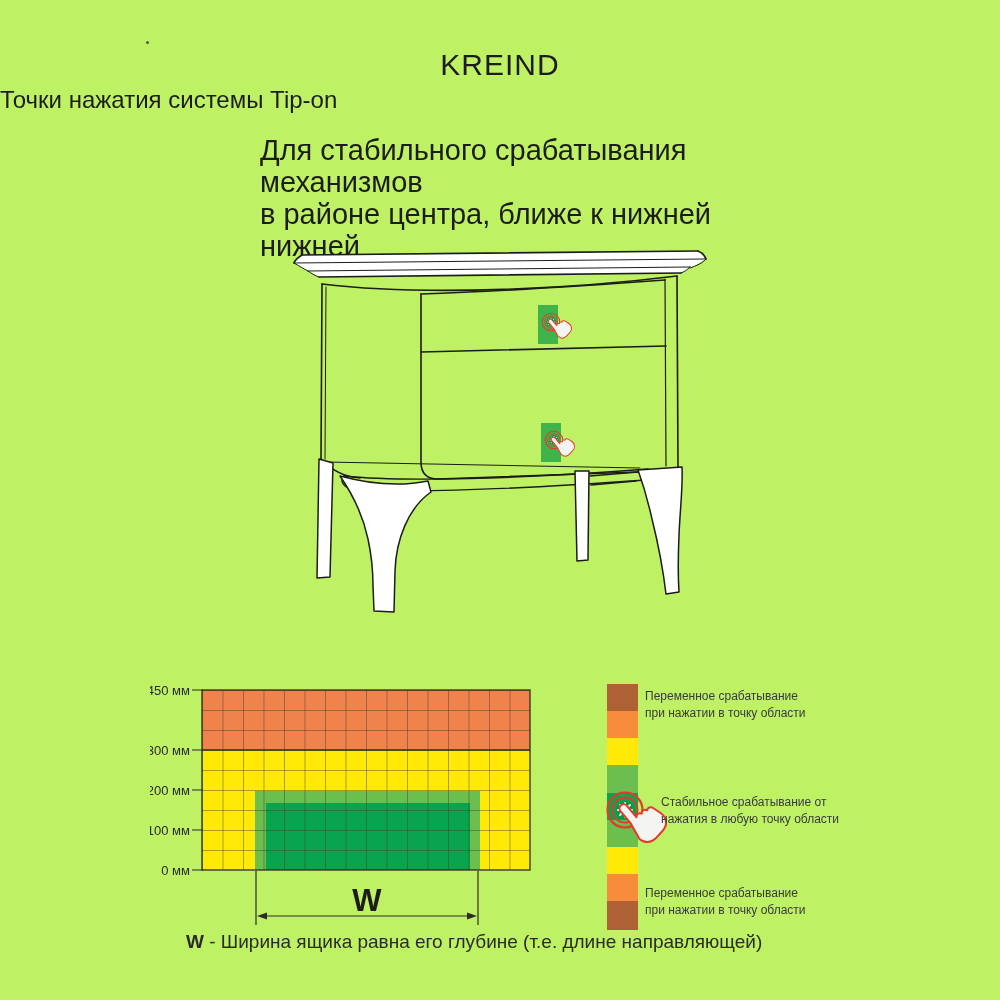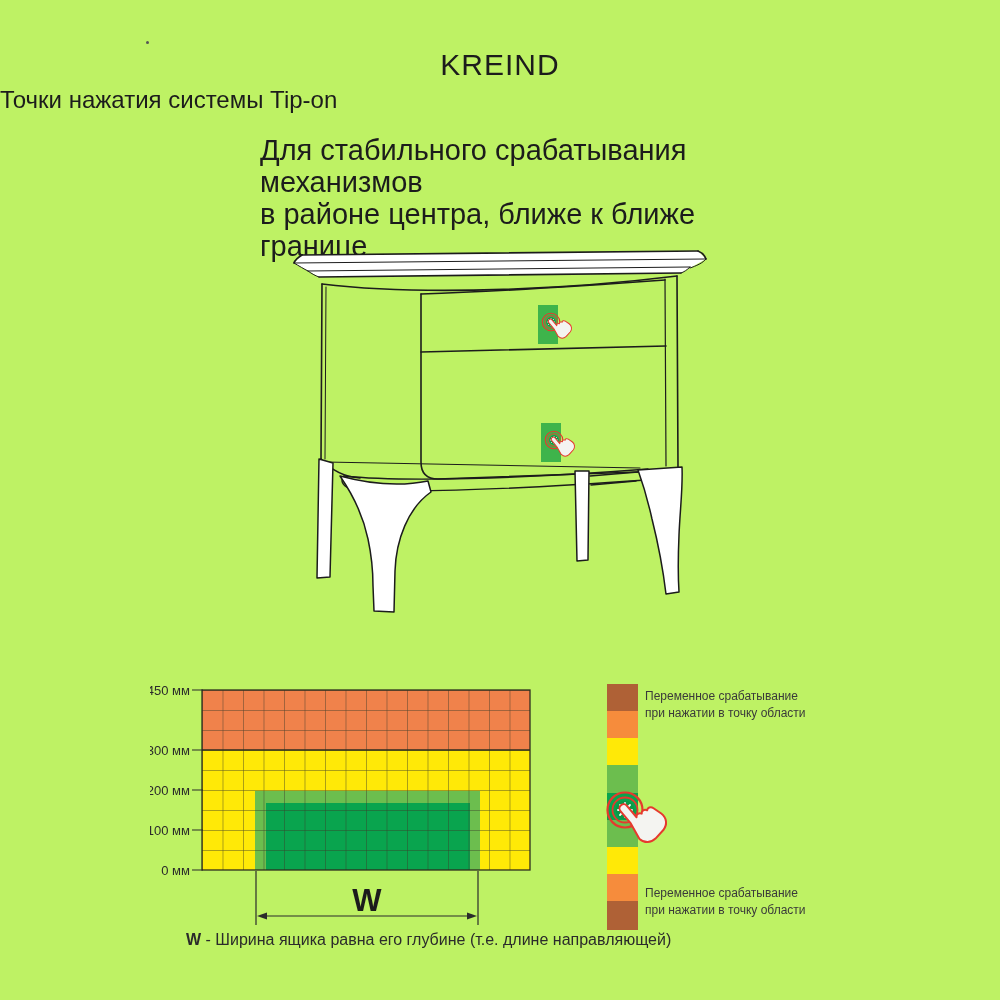--- a/index.html
+++ b/index.html
@@ -9,21 +9,21 @@
   }
   .artifact-dot{position:absolute;left:146px;top:41px;width:3px;height:3px;background:#555;border-radius:50%;}
   .brand{position:absolute;left:0;top:48px;width:1000px;text-align:center;
          font-size:30px;letter-spacing:1px;font-weight:400;color:#1c1c1c;}
   .subtitle{position:absolute;left:0;top:86px;width:1000px;text-align:left;
          font-size:24px;font-weight:400;color:#1c1c1c;}
   .description{position:absolute;left:260px;top:134px;width:520px;
          font-size:29px;line-height:32px;color:#1c1c1c;}
   .cabinet-svg{position:absolute;left:280px;top:240px;}
   .grid-svg{position:absolute;left:150px;top:678px;}
-  .caption{position:absolute;left:186px;top:931px;font-size:16px;color:#2b2b2b;}
+  .caption{position:absolute;left:186px;top:931px;font-size:19px;color:#2b2b2b;}
   .caption b{font-weight:700;}
   .legend-bar{position:absolute;left:607px;top:684px;width:31px;}
   .legend-bar .seg{width:31px;}
   .seg-brown{background:var(--brown);}
   .seg-orange{background:var(--legend-orange);}
   .seg-yellow{background:var(--grid-yellow);}
   .seg-lgreen{background:var(--green-light);}
   .seg-dgreen{background:var(--green-dark);}
   .legend-touch{position:absolute;left:583px;top:768px;pointer-events:none;}
   .legend-text{position:absolute;font-size:12px;line-height:17px;color:#3a3a3a;}
@@ -61,21 +61,21 @@
       </g>
     </defs>
   </svg>
 
   <div class="artifact-dot"></div>
 
   <div class="brand">KREIND</div>
   <div class="subtitle">Точки нажатия системы Tip-on</div>
   <div class="description">
     <div>Для стабильного срабатывания механизмов</div>
-    <div>в районе центра, ближе к ближе границе</div>
+    <div>в районе центра, ближе к нижней нижней</div>
   </div>
 
   <svg class="cabinet-svg" width="440" height="390" viewBox="0 0 440 390">
     <g class="outline" stroke-width="1.6">
 
       <g>
         <path d="M22,15 L418,11 L426,19 L410,28 L401,33 L39,37 L28,31 L14,23 Z" fill="#fff" stroke="none"></path>
         <path d="M22,15 L418,11"></path>
         <path d="M22,15 C17,18 15,20 14,23 M418,11 C423,13 425,16 426,19"></path>
         <path d="M14,23 L426,19" stroke-width="1"></path>
@@ -180,18 +180,22 @@
   </div>
 
   <svg class="legend-touch" width="115" height="115" viewBox="0 0 115 115">
     <use href="#touch-icon" transform="translate(42,42)"></use>
   </svg>
 
   <div class="legend-text lt-1">
     <div>Переменное срабатывание</div>
     <div>при нажатии в точку области</div>
   </div>
+  <div class="legend-text lt-2">
+    <div>Стабильное срабатывание от</div>
+    <div>нажатия в любую точку области</div>
+  </div>
   <div class="legend-text lt-3">
     <div>Переменное срабатывание</div>
     <div>при нажатии в точку области</div>
   </div>
 
 </div>
 
 </body></html>

